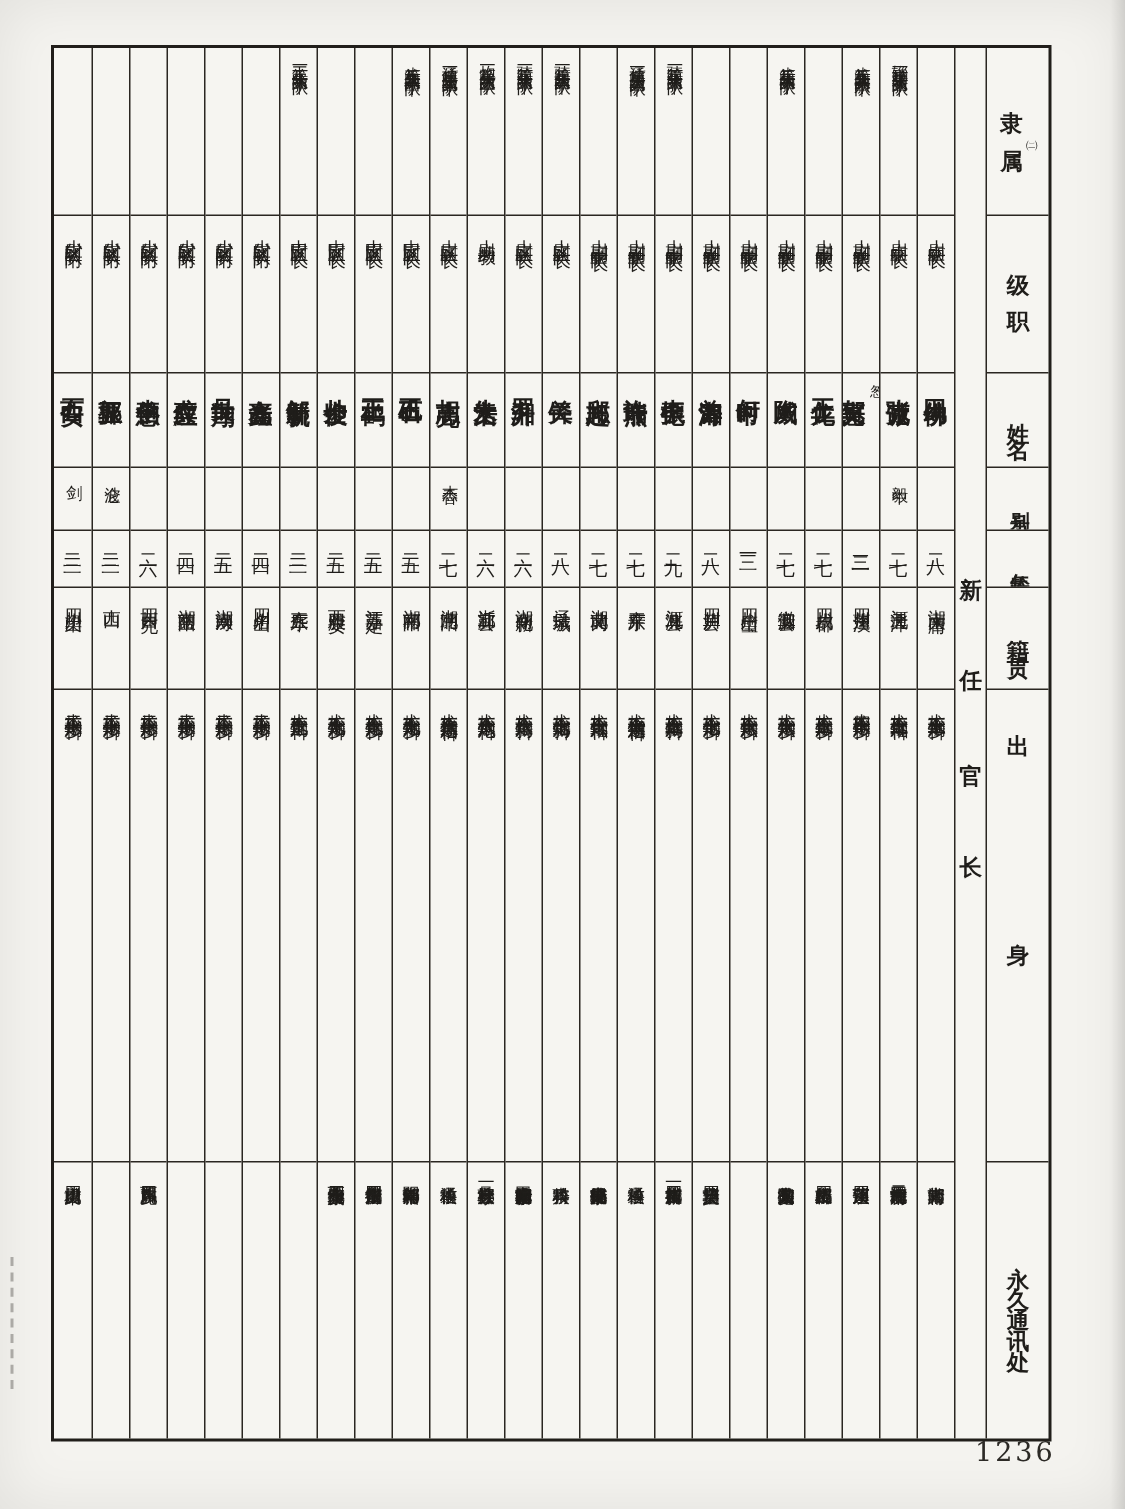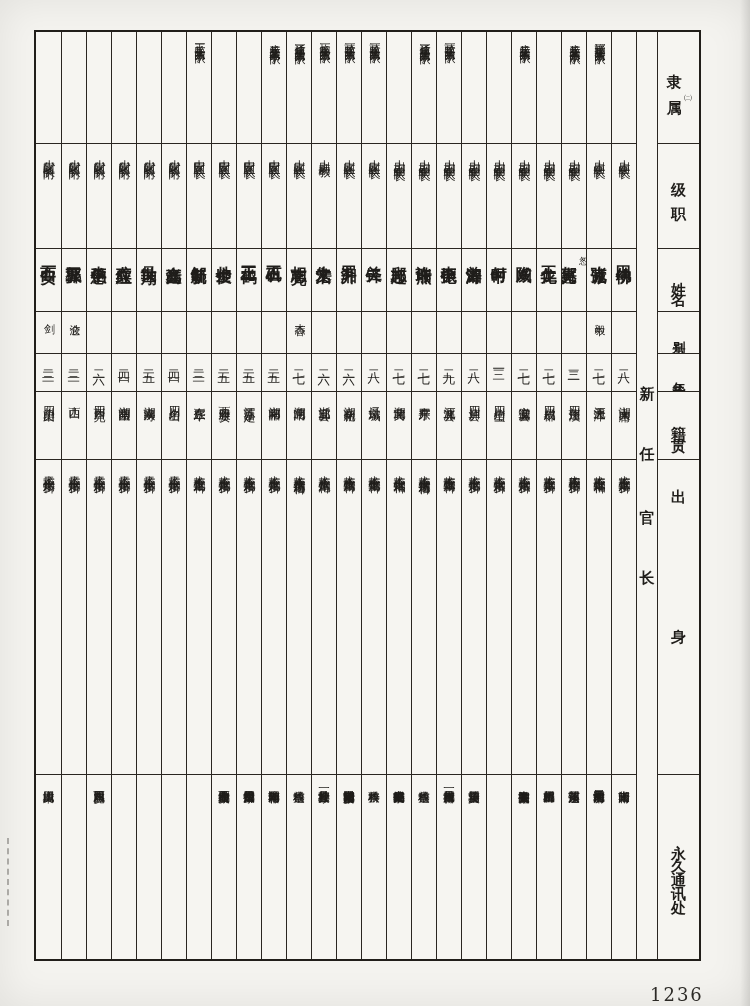--- a/index.html
+++ b/index.html
@@ -45,21 +45,21 @@
   .hd-name{letter-spacing:10px;}
   .hd-alias{font-size:13px;letter-spacing:2px;}
   .hd-age{font-size:13px;letter-spacing:1px;}
   .hd-native{letter-spacing:12px;}
   .hd-bg{letter-spacing:140px;}
   .hd-addr{letter-spacing:14px;}
   .hd-note{font-size:8px;font-weight:400;}
   
   .span-cell{flex:1;border-bottom:none;align-items:center;}
   .span-label{font-size:15px;font-weight:600;letter-spacing:62px;}
-  .pageno{position:absolute;left:650px;top:984px;font-family:"DejaVu Serif","Liberation Serif",serif;
+  .pageno{position:absolute;left:650px;top:958px;font-family:"DejaVu Serif","Liberation Serif",serif;
         font-size:18px;letter-spacing:2px;color:#2c2a26;}
   .artifact{position:absolute;left:7px;top:838px;width:2px;height:88px;
         border-left:2px dashed rgba(90,88,84,.45);}
 </style>
 </head>
 <body>
 
 <div class="page">
   <div class="roster">
       <div class="col col-person">

